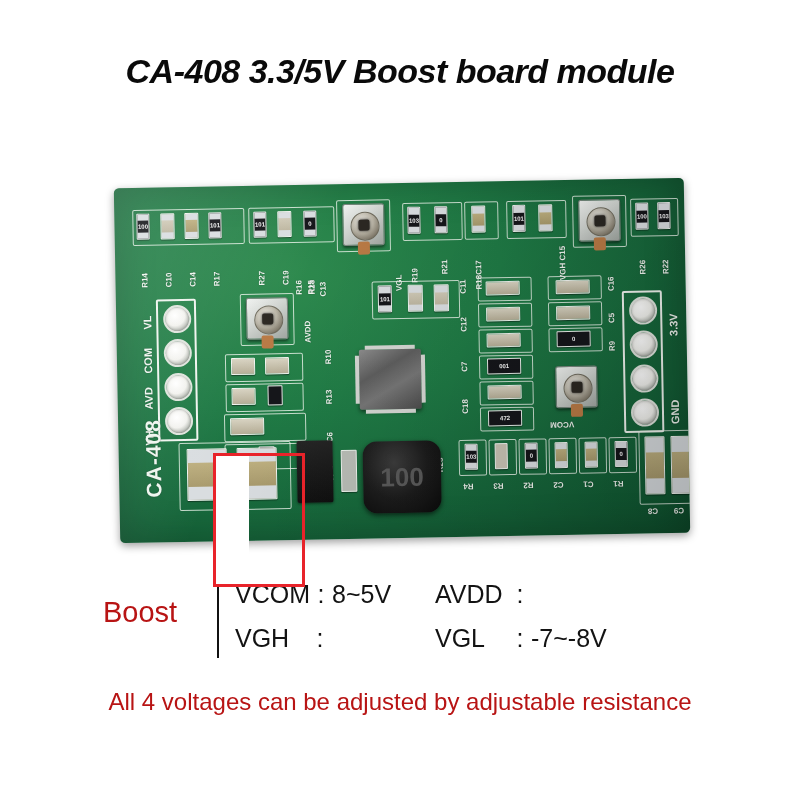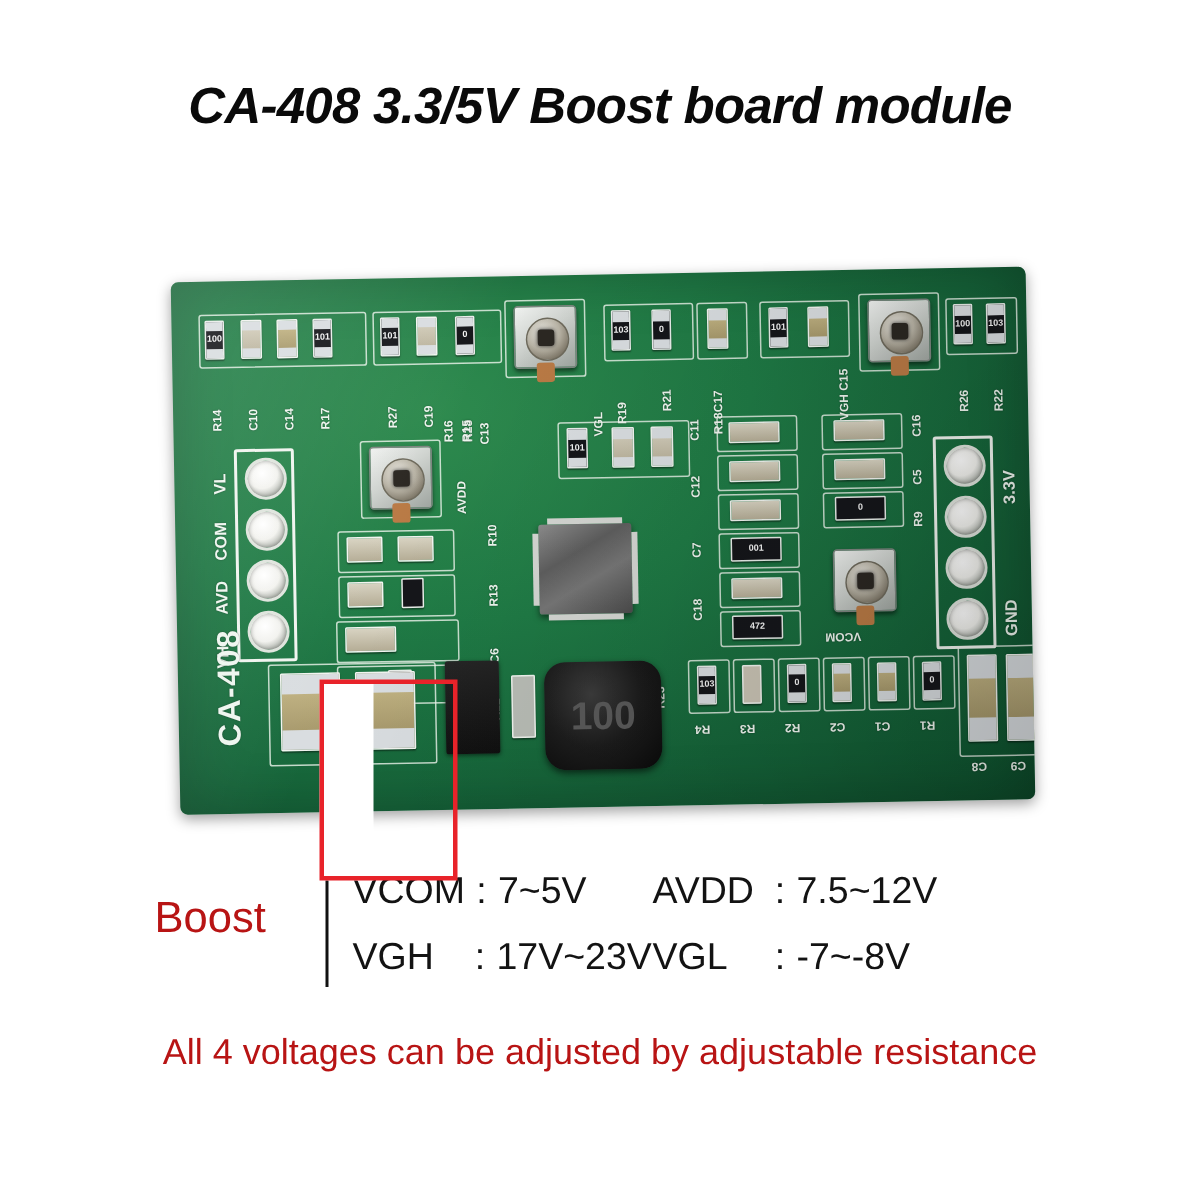--- a/index.html
+++ b/index.html
@@ -441,31 +441,29 @@
     <div class="highlight-rect"></div>
   </div>
 
   <div class="output-block">
     <div class="output-label">Boost</div>
     <div class="divider"></div>
     <div class="spec-grid">
       <div class="spec">
         <span class="nm">VCOM</span>
         <span class="cl">:</span>
-        <span class="vl">7~5V</span>
+        <span class="vl">8~5V</span>
       </div>
       <div class="spec">
         <span class="nm">AVDD</span>
         <span class="cl">:</span>
-        <span class="vl">7.5~12V</span>
       </div>
       <div class="spec">
         <span class="nm">VGH</span>
         <span class="cl">:</span>
-        <span class="vl">17V~23V</span>
       </div>
       <div class="spec">
         <span class="nm">VGL</span>
         <span class="cl">:</span>
         <span class="vl">-7~-8V</span>
       </div>
     </div>
   </div>
 
   <div class="caption">All 4 voltages can be adjusted by adjustable resistance</div>

